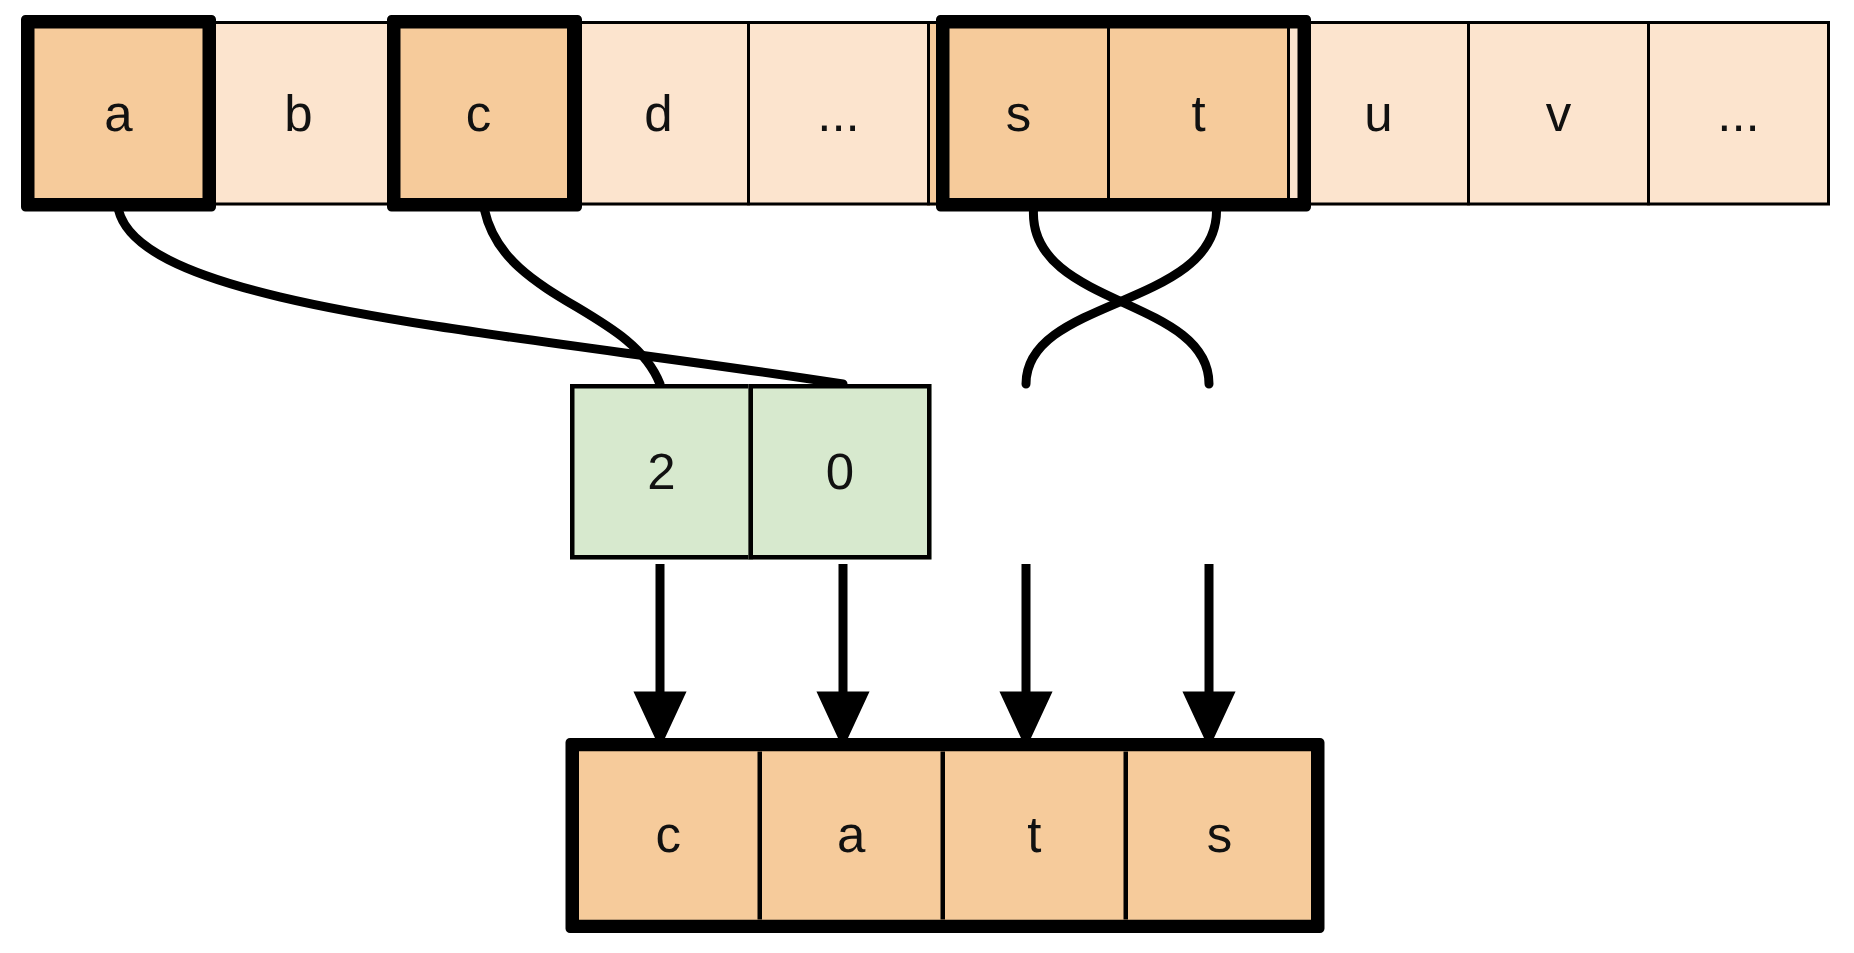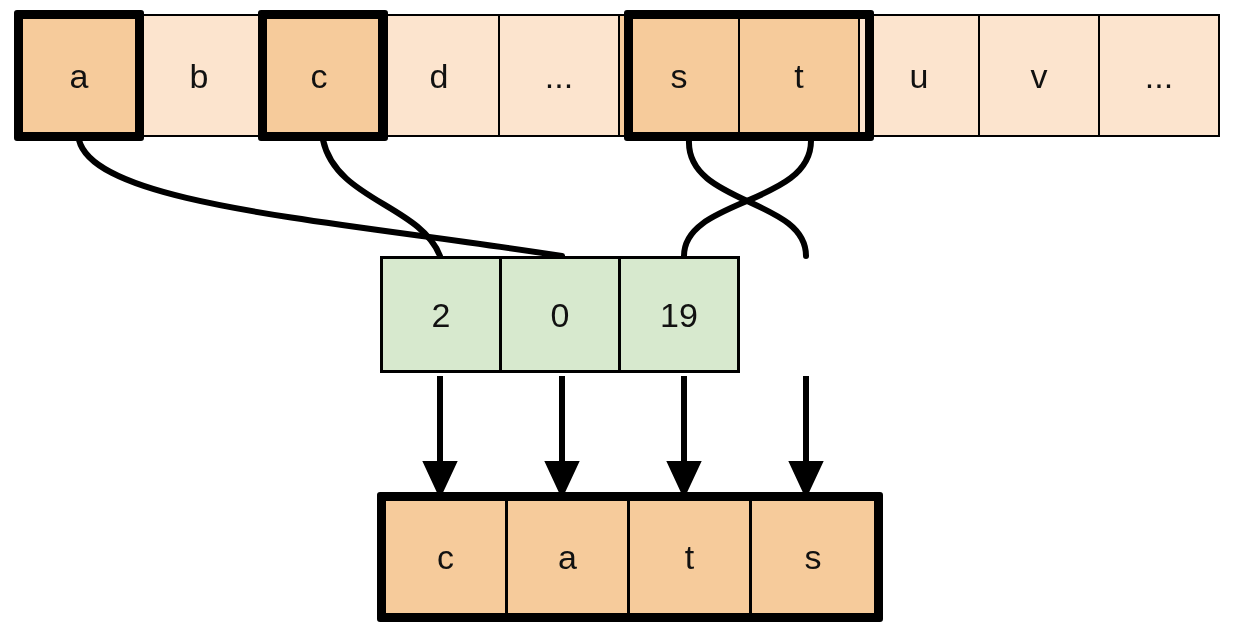--- a/index.html
+++ b/index.html
@@ -160,21 +160,20 @@
     <div class="alpha-cell">...</div>
   </div>
 
   <div class="sel-box" style="left:14px; top:10px; width:130px; height:131px;"></div>
   <div class="sel-box" style="left:258px; top:10px; width:130px; height:131px;"></div>
   <div class="sel-box" style="left:624px; top:10px; width:250px; height:131px;"></div>
 
   <div class="index-row">
     <div class="index-cell">2</div>
     <div class="index-cell">0</div>
-    <div class="index-cell">19</div>
   </div>
 
   <div class="result-row">
     <div class="result-cell">c</div>
     <div class="result-cell">a</div>
     <div class="result-cell">t</div>
     <div class="result-cell">s</div>
   </div>
 
 </div>

